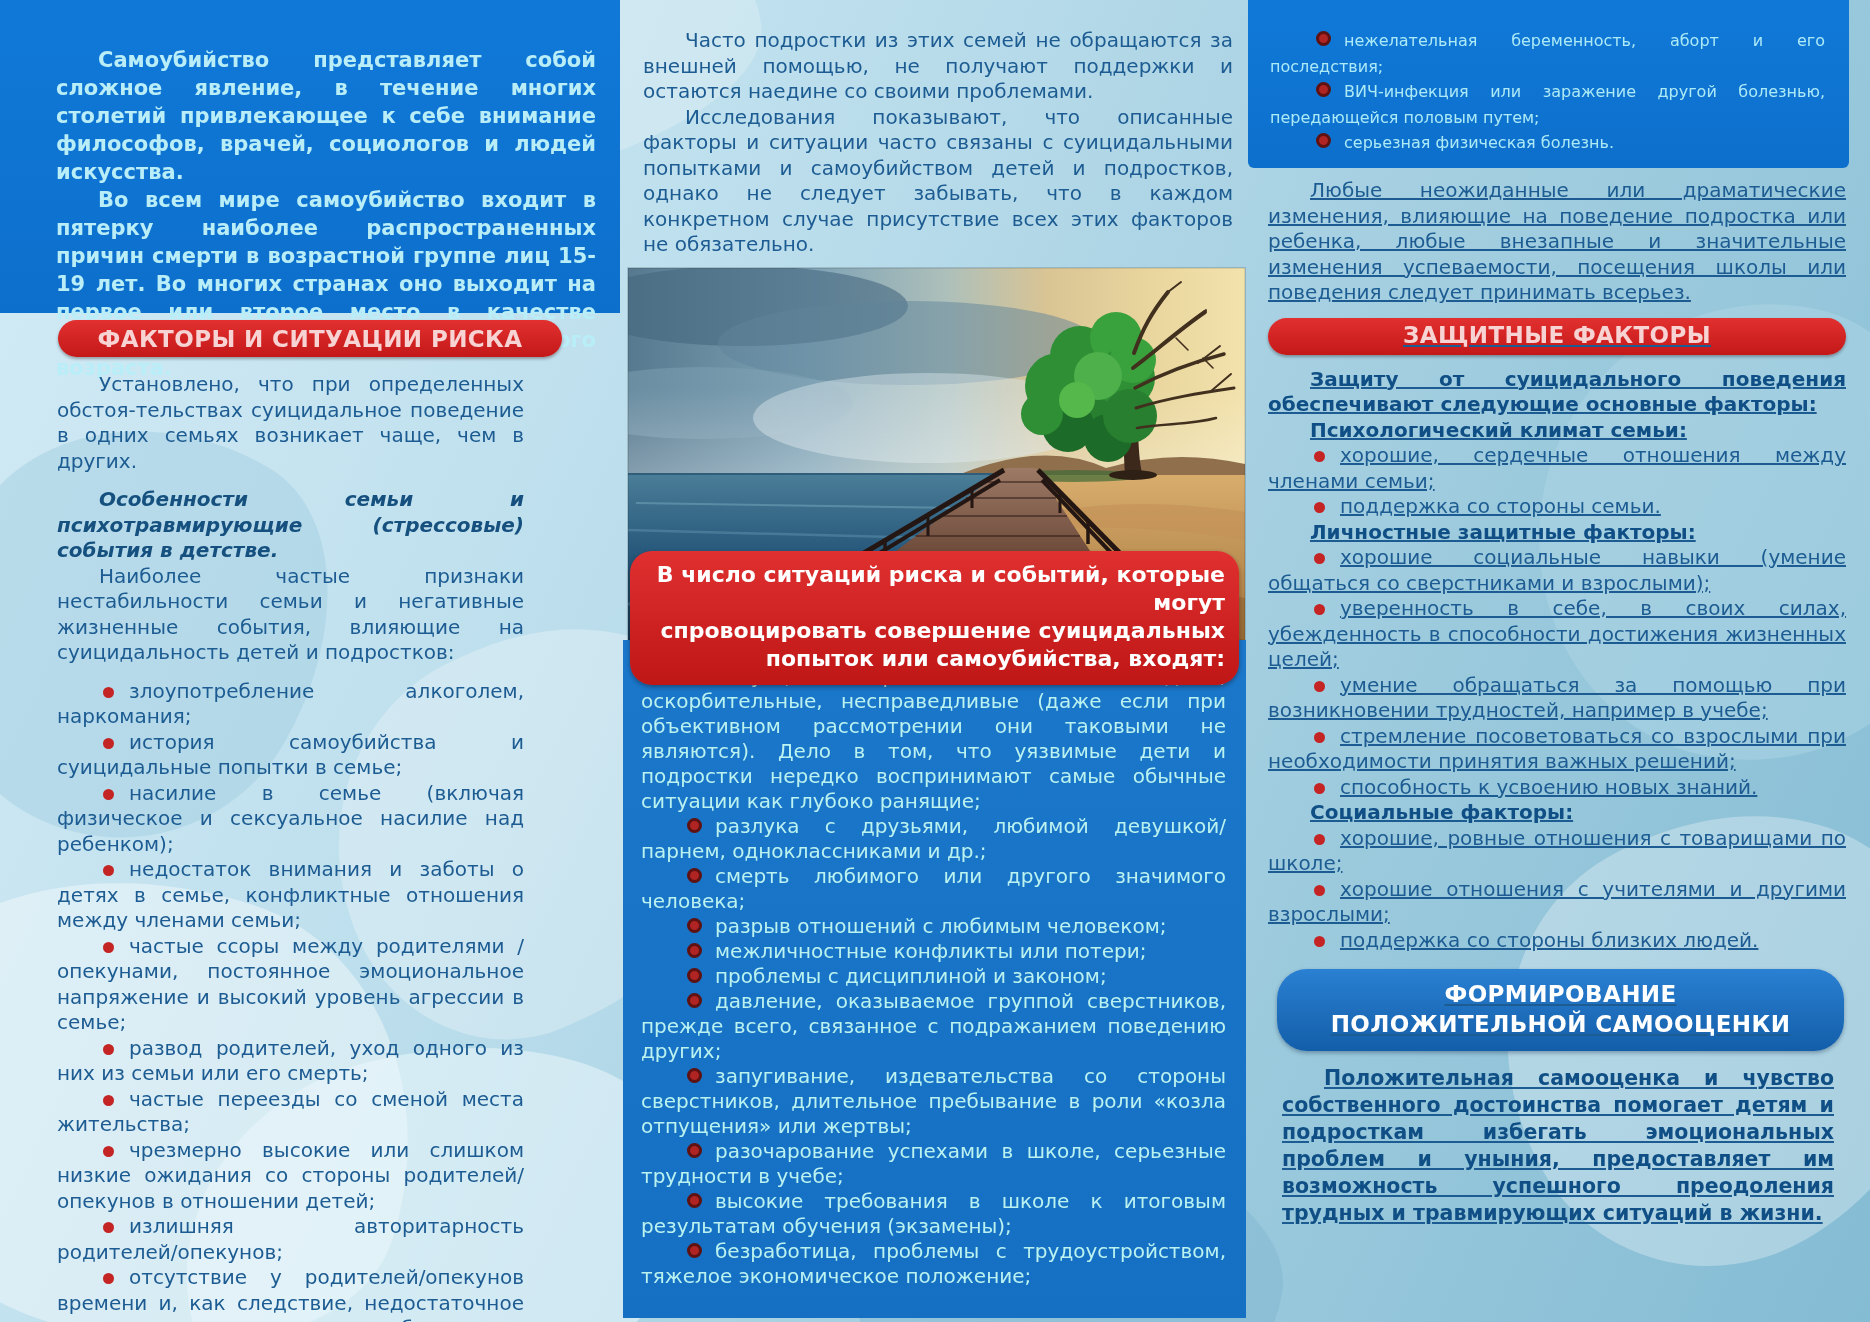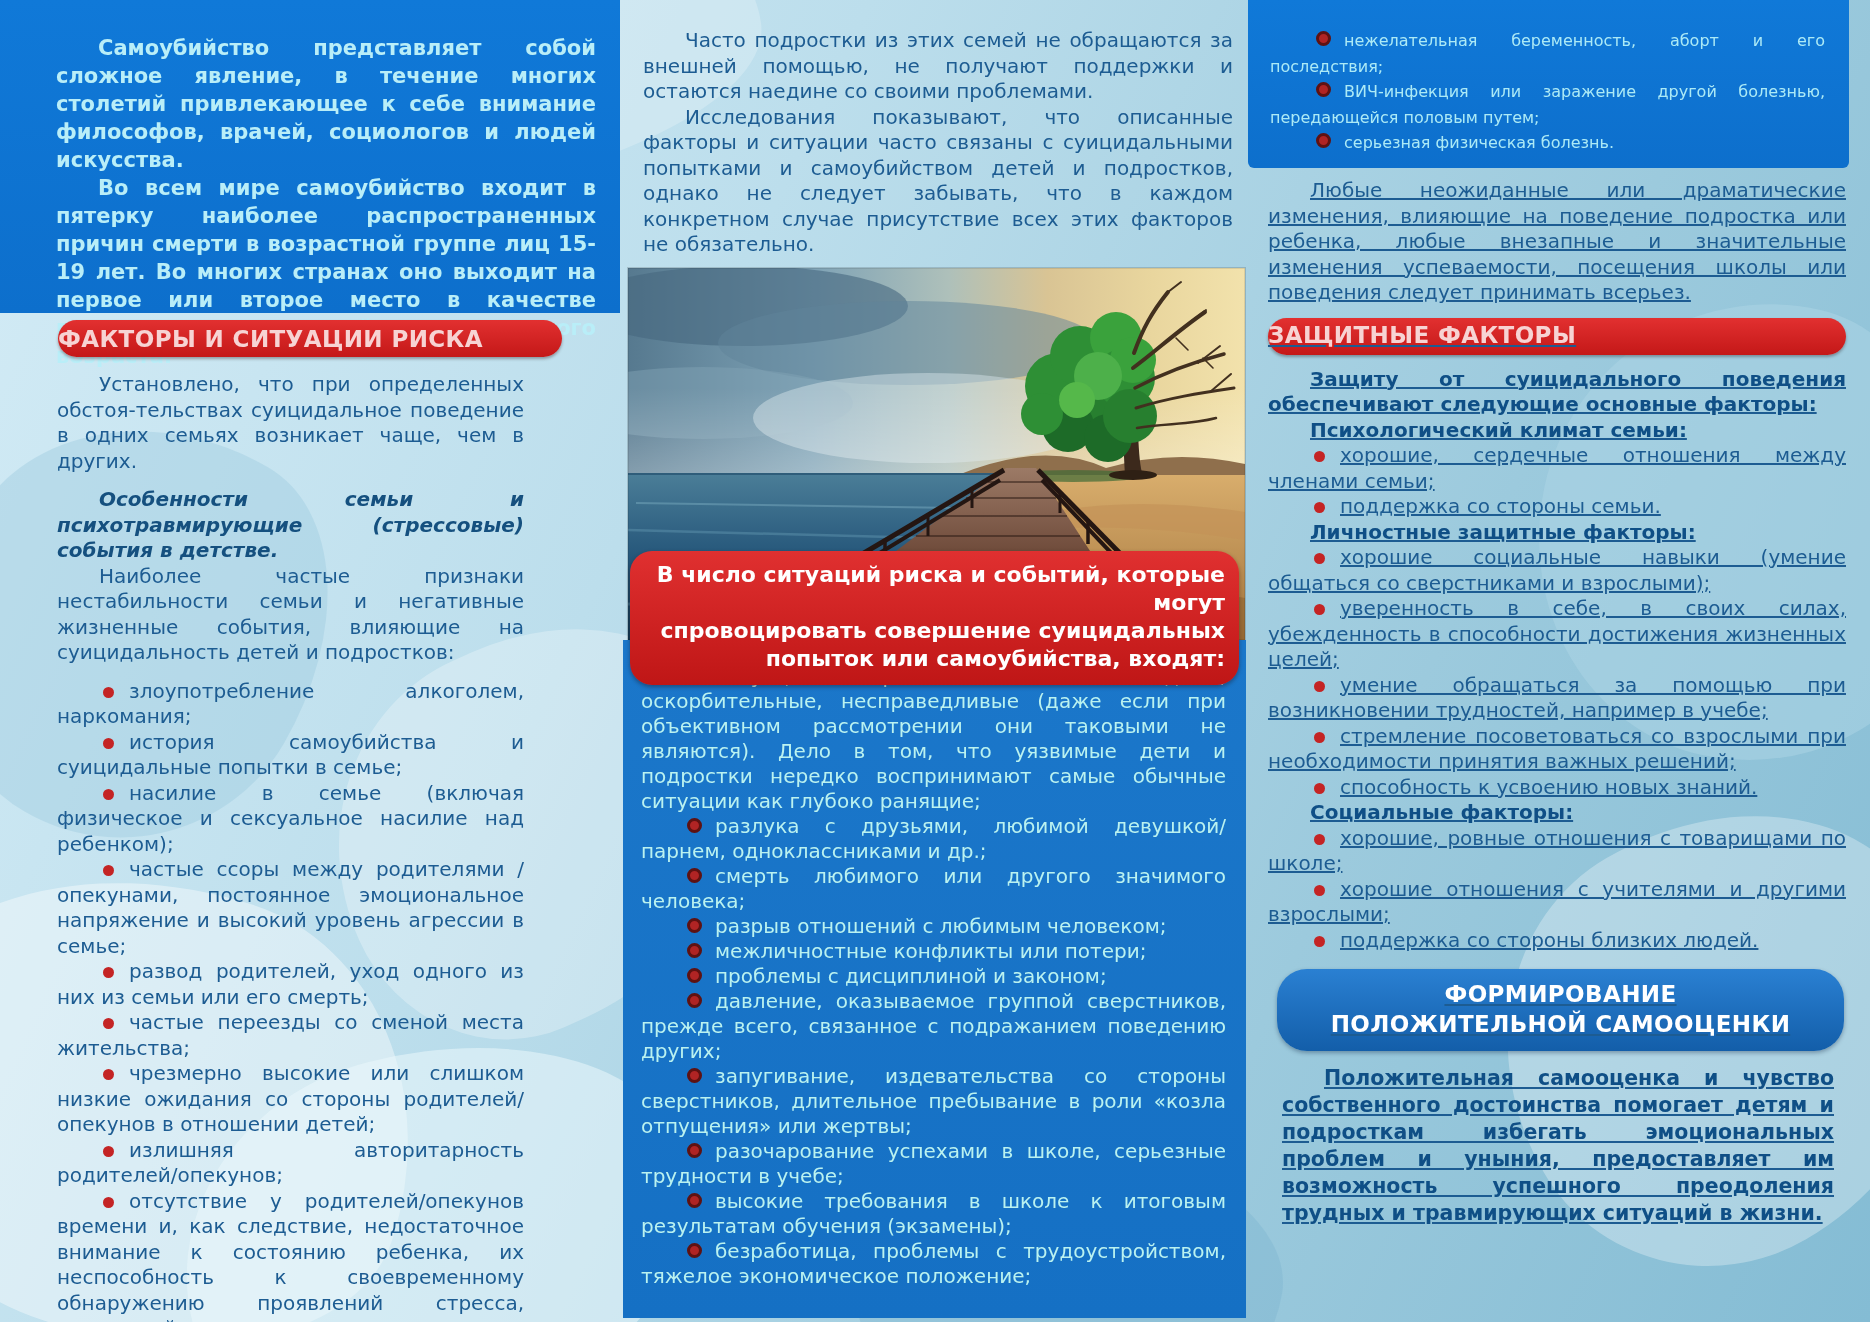--- a/index.html
+++ b/index.html
@@ -21,31 +21,31 @@
 
   .col{position:absolute; top:0; height:1322px;}
   .col-left{left:0; width:623px;}
   .col-mid{left:623px; width:623px;}
   .col-right{left:1246px; width:624px;}
 
   
   .blue-box{background:linear-gradient(180deg,#1079d8 0%,#0d6fcc 100%); color:#b9eef8;}
   .red-banner{
     background:linear-gradient(180deg,#e23030 0%,#c41818 100%);
-    border-radius:19px; display:flex; align-items:center; justify-content:flex-start;
+    border-radius:19px; display:flex; align-items:center; justify-content:center;
     font-weight:bold; color:#f7d3d3; letter-spacing:.4px;
     box-shadow:0 2px 3px rgba(40,20,20,.35);
   }
   .dot{display:inline-block; width:11px; height:11px; border-radius:50%; background:#c42424; margin-right:15px;}
   .dot-ring{display:inline-block; width:9px; height:9px; border-radius:50%; background:#b02424; border:3px solid #5e1212; margin-right:13px;}
   .li{margin:0; text-indent:46px; text-align:justify;}
   p{margin:0;}
 
   
-  .intro-box{position:absolute; left:0; top:0; width:620px; height:313px; box-sizing:border-box; padding:34px 24px 0 56px;}
+  .intro-box{position:absolute; left:0; top:0; width:620px; height:313px; box-sizing:border-box; padding:46px 24px 0 56px;}
   .intro-box p{font-weight:bold; font-size:21px; line-height:28px; text-align:justify; text-indent:42px; color:#b9eef8;}
   .left-banner{position:absolute; left:58px; top:320px; width:504px; height:37px; font-size:23px;}
   .left-body{position:absolute; left:57px; top:372px; width:467px; color:#1d5c92; font-size:20px; line-height:25.5px;}
   .left-body .p{ text-align:justify; text-indent:42px;}
   .left-body .gap{height:13px;}
   .subhead-italic{font-weight:bold; font-style:italic; color:#15507f; text-align:justify; text-indent:42px;}
 
   
   .mid-top{position:absolute; left:20px; top:28px; width:590px; color:#1d5c92; font-size:20px; line-height:25.5px;}
   .mid-top .p{text-align:justify; text-indent:42px;}
@@ -100,20 +100,21 @@
     </div>
     <div class="left-body">
       <p class="p">Установлено, что при определенных обстоя-тельствах суицидальное поведение в одних семьях возникает чаще, чем в других.</p>
       <div class="gap"></div>
       <p class="subhead-italic">Особенности семьи и психотравмирующие (стрессовые) события в детстве.</p>
       <p class="p">Наиболее частые признаки нестабильности семьи и негативные жизненные события, влияющие на суицидальность детей и подростков:</p>
       <div class="gap"></div>
       <p class="li"><span class="dot"></span><span>злоупотребление алкоголем, наркомания;</span></p>
       <p class="li"><span class="dot"></span><span>история самоубийства и суицидальные попытки в семье;</span></p>
       <p class="li"><span class="dot"></span><span>насилие в семье (включая физическое и сексуальное насилие над ребенком);</span></p>
+      <p class="li"><span class="dot"></span><span>недостаток внимания и заботы о детях в семье, конфликтные отношения между членами семьи;</span></p>
       <p class="li"><span class="dot"></span><span>частые ссоры между родителями /опекунами, постоянное эмоциональное напряжение и высокий уровень агрессии в семье;</span></p>
       <p class="li"><span class="dot"></span><span>развод родителей, уход одного из них из семьи или его смерть;</span></p>
       <p class="li"><span class="dot"></span><span>частые переезды со сменой места жительства;</span></p>
       <p class="li"><span class="dot"></span><span>чрезмерно высокие или слишком низкие ожидания со стороны родителей/ опекунов в отношении детей;</span></p>
       <p class="li"><span class="dot"></span><span>излишняя авторитарность родителей/опекунов;</span></p>
       <p class="li"><span class="dot"></span><span>отсутствие у родителей/опекунов времени и, как следствие, недостаточное внимание к состоянию ребенка, их неспособность к своевременному обнаружению проявлений стресса, нарушений эмоционального состояния ребенка;</span></p>
 
     </div>
   </div>
 

